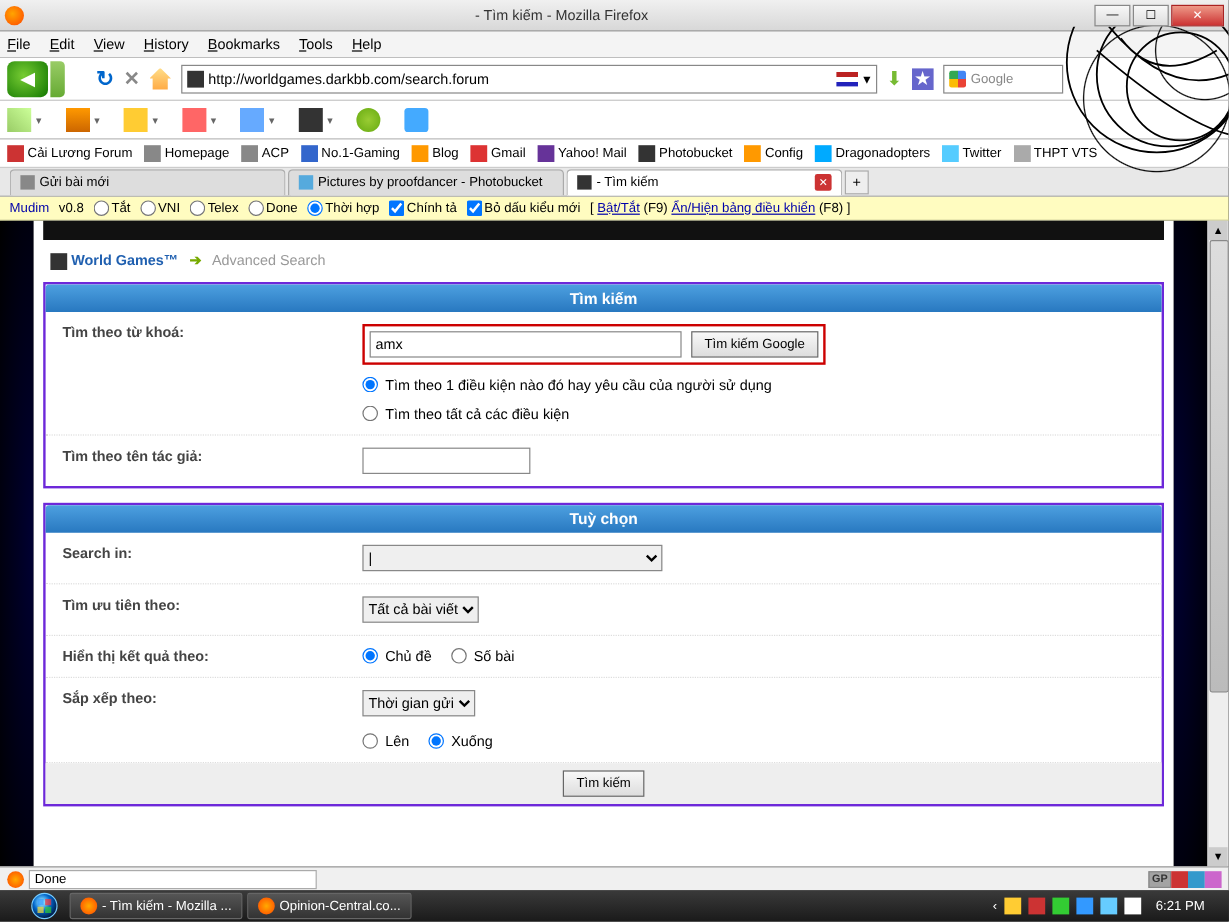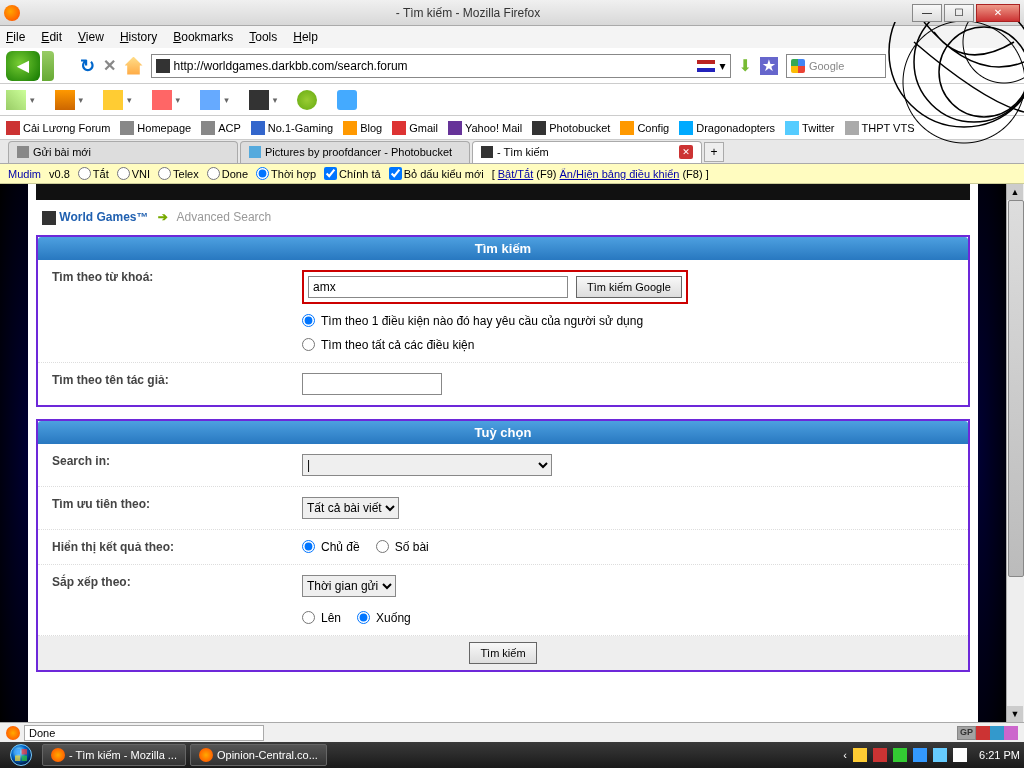--- a/index.html
+++ b/index.html
@@ -106,21 +106,21 @@
 .side-decor-l { position: absolute; left: 0; top: 0; bottom: 0; width: 28px; background: radial-gradient(ellipse at right, #003, transparent); }
 .side-decor-r { position: absolute; right: 0; top: 0; bottom: 0; width: 28px; background: radial-gradient(ellipse at left, #003, transparent); }
 
 .statusbar { position: absolute; bottom: 26px; left: 0; right: 0; height: 20px; background: #f0f0f0; border-top: 1px solid #aaa; display: flex; align-items: center; padding: 0 6px; font-size: 11px; }
 .statusbar .left { flex: 1; display: flex; align-items: center; gap: 4px; }
 .statusbar .box { height: 16px; border: 1px solid #aaa; padding: 0 4px; display: flex; align-items: center; background: #fff; }
 .statusbar .sicon { width: 14px; height: 14px; background: #888; display: inline-block; }
 .statusbar .sicon.ff { background: radial-gradient(#fa0,#f40); border-radius: 50%; }
 .statusbar .sicon.gp { font-size: 9px; font-weight: bold; color: #333; background: #a3a3a3; border: 1px solid #888; width: auto; padding: 0 2px; }
 
-.taskbar { position: absolute; bottom: 0; left: 0; right: 0; height: 26px; background: linear-gradient(#3a3a3a, #1a1a1a); display: flex; align-items: center; padding: 0 4px; gap: 4px; }
+.taskbar { position: absolute; bottom: 0; left: 0; right: 0; height: 26px; background: linear-gradient(#3a3a3a, #1a1a1a); display: flex; align-items: center; padding: 0 20px; gap: 4px; }
 .start { width: 34px; height: 26px; display: flex; align-items: center; justify-content: center; }
 .orb { width: 22px; height: 22px; border-radius: 50%; background: radial-gradient(circle at 40% 35%, #8df 10%, #06c 40%, #013 80%); border: 1px solid #7cf; position: relative; }
 .orb::after { content: ""; position: absolute; inset: 4px; background: conic-gradient(#f33 0 25%, #3c3 0 50%, #fd3 0 75%, #39f 0); clip-path: polygon(0 0,45% 0,45% 45%,0 45%,0 55%,45% 55%,45% 100%,55% 100%,55% 55%,100% 55%,100% 45%,55% 45%,55% 0,100% 0,100% 100%,0 100%); opacity: 0.7; }
 .task { height: 22px; padding: 0 8px; background: linear-gradient(#555,#333); border: 1px solid #666; border-radius: 2px; color: #fff; font-size: 11px; display: flex; align-items: center; gap: 4px; max-width: 170px; }
 .task .ticon3 { width: 14px; height: 14px; background: radial-gradient(#fa0,#f40); border-radius: 50%; }
 .tray { margin-left: auto; display: flex; align-items: center; gap: 6px; color: #fff; font-size: 11px; }
 .tray .ticon4 { width: 14px; height: 14px; display: inline-block; }
 .tray .clock { margin-left: 6px; }
 </style>
 </head>

